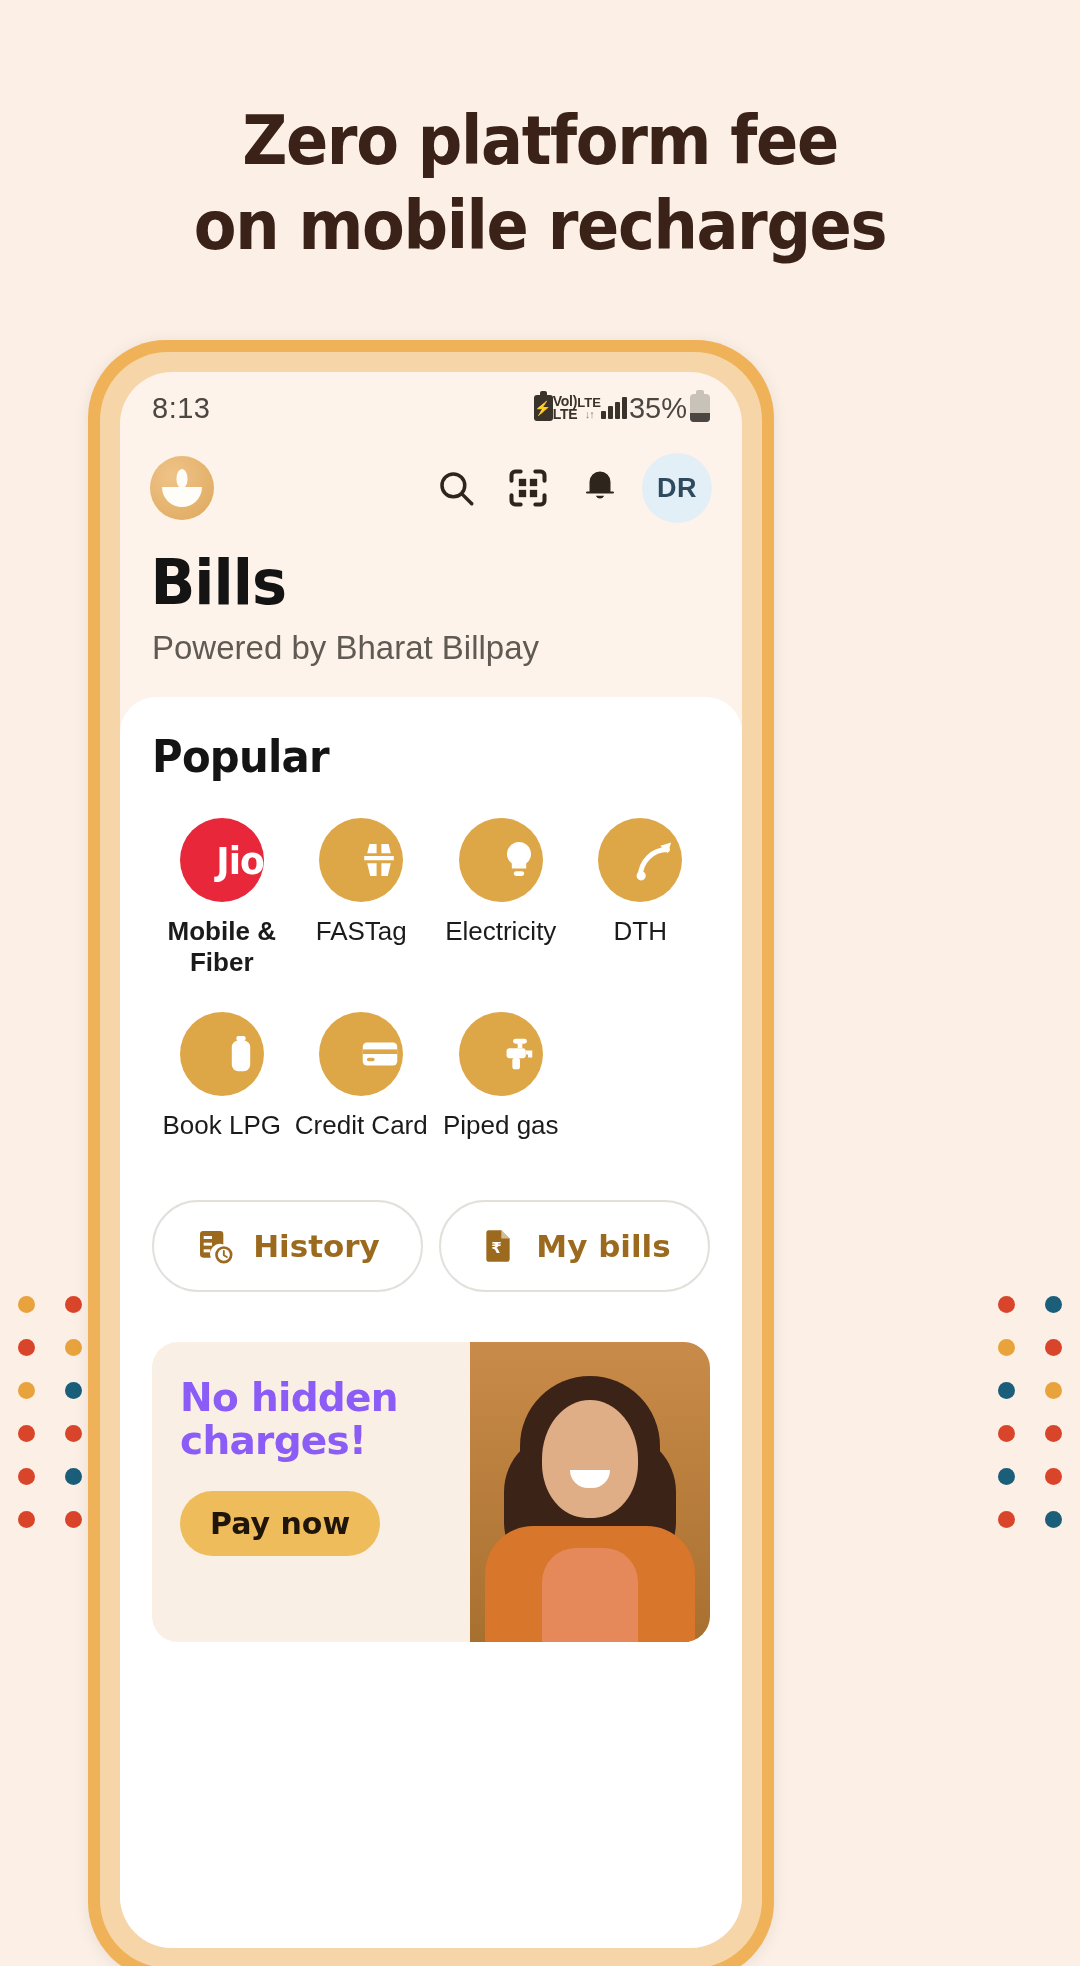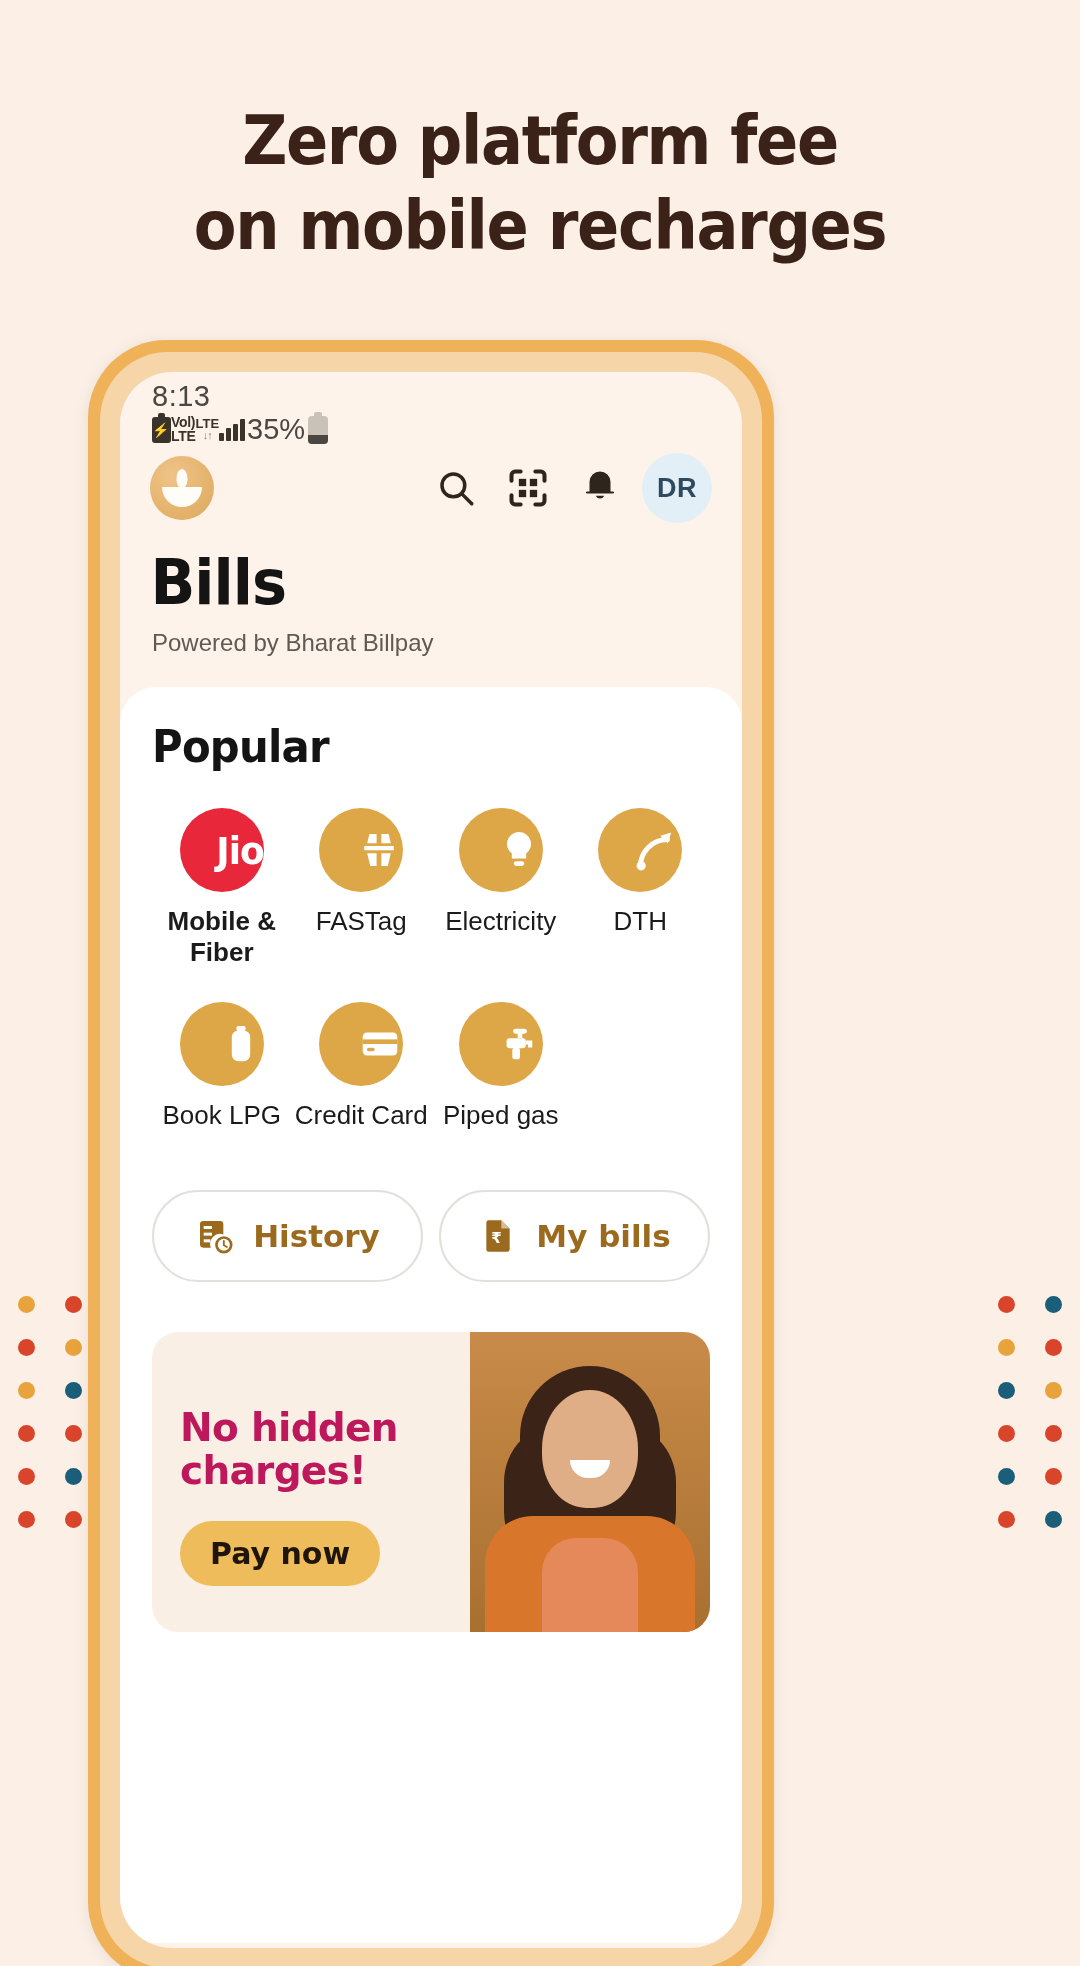--- a/index.html
+++ b/index.html
@@ -48,24 +48,23 @@
   .phone-screen{
     width:100%; height:100%;
     border-radius:52px;
     background:#FDF3EA;
     overflow:hidden;
     position:relative;
   }
 
   
   .statusbar{
-    height:64px; display:flex; 
+    height:64px; display:flex; align-items:center;
     justify-content:space-between;
     padding:8px 32px 0 32px;
-    flex-direction:column;
   }
   .sb-time{ font-size:29px; color:#4A4642; letter-spacing:0.5px; }
   .sb-right{ display:flex; align-items:center; }
   .sb-batt-saver{
     width:19px; height:26px; background:#3A332B; border-radius:3px;
     position:relative;
   }
   .sb-batt-saver:before{
     content:""; position:absolute; left:6px; top:-4px; width:7px; height:4px;
     background:#3A332B; border-radius:2px 2px 0 0;
@@ -129,21 +128,21 @@
   }
 
   
   .page-title{
     padding:22px 32px 0 32px;
     font-family:"DejaVu Sans", sans-serif;
     font-weight:bold; font-size:62px; color:#141414;
     letter-spacing:-1px; transform:scaleX(0.95); transform-origin:left;
   }
   .page-sub{
-    padding:10px 20px 0 32px; font-size:24px; color:#5F5A54;
+    padding:10px 20px 0 32px; font-size:33px; color:#5F5A54;
   }
 
   
   .sheet{
     margin-top:30px; background:#FFFFFF;
     border-radius:36px 36px 0 0;
     height:calc(100% - 320px);
     padding:34px 32px 0 32px;
     position:relative; overflow:hidden;
   }
@@ -185,21 +184,21 @@
   }
 
   
   .promo{
     margin-top:50px; height:300px; border-radius:26px; overflow:hidden;
     display:flex; background:#FAEFE4;
   }
   .promo-left{ flex:1 1 auto; padding:34px 0 0 28px; }
   .promo-h{
     font-family:"DejaVu Sans", sans-serif; font-weight:bold;
-    font-size:39px; color:#be185d; line-height:1.12; letter-spacing:-0.7px;margin-top:40px;
+    font-size:39px; color:#8b5cf6; line-height:1.12; letter-spacing:-0.7px;
   }
   .promo-p{ margin-top:16px; font-size:24px; color:#463A2E; line-height:1.3; }
   .promo-cta{
     margin-top:28px; display:inline-block; background:#EFBC5B;
     border-radius:34px; padding:15px 30px;
     font-family:"DejaVu Sans", sans-serif; font-weight:bold;
     font-size:30px; color:#20150A;
   }
   .promo-right{
     width:240px; flex:0 0 auto;

